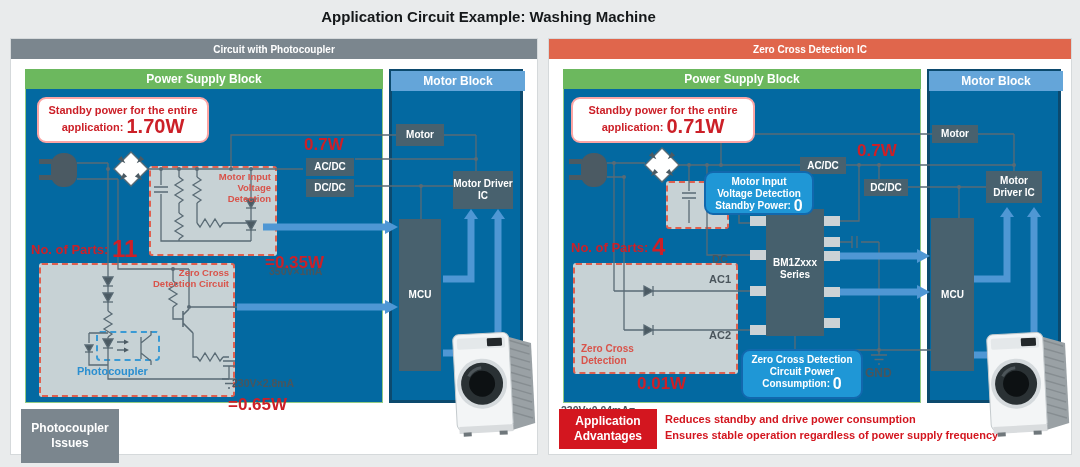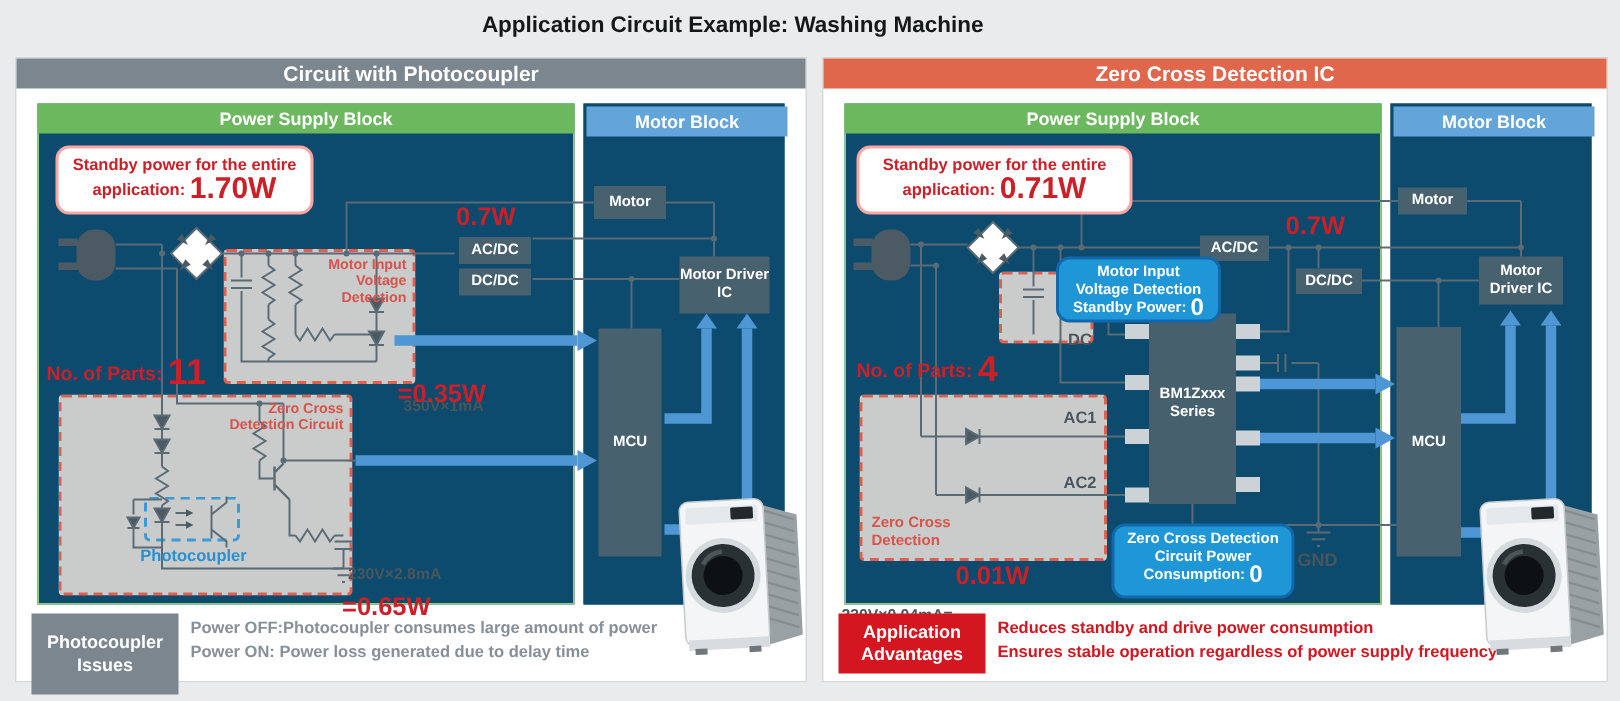--- a/index.html
+++ b/index.html
@@ -1,44 +1,44 @@
 <!DOCTYPE html>
 <html><head>
 <meta charset="utf-8">
 <style>
   html,body{margin:0;padding:0;background:#e9ebec;font-family:"Liberation Sans",sans-serif;}
   #stage{position:relative;width:1080px;height:467px;background:#e9ebec;overflow:hidden;}
   .abs{position:absolute;}
   #page-title{left:0;top:8px;width:977px;text-align:center;font-size:15px;font-weight:bold;color:#15181a;}
   .panel{position:absolute;top:38px;height:417px;background:#ffffff;border:1px solid #d5d9db;box-sizing:border-box;}
-  .panel-header{position:absolute;left:0;top:0;width:100%;height:20px;display:flex;align-items:center;justify-content:center;color:#fff;font-size:14px;font-weight:bold;}
+  .panel-header{position:absolute;left:0;top:0;width:100%;height:20px;display:flex;align-items:center;justify-content:center;color:#fff;font-size:10px;font-weight:bold;}
   .hdr-gray{background:#7b868e;}
   .hdr-orange{background:#e0664c;}
   .pbody{position:absolute;left:0;top:26px;width:100%;height:391px;}
-  .blockbox{position:absolute;box-sizing:border-box;background:#0c4a6e;z-index:1;}
+  .blockbox{position:absolute;box-sizing:border-box;background:#0369a1;z-index:1;}
   .psb{border:1px solid #93cb83;}
   .mbb{border:3px solid #0c4a6e;}
   .blockhdr{position:absolute;left:-1px;top:-1px;height:20px;display:flex;align-items:center;justify-content:center;color:#fff;font-weight:bold;font-size:12px;box-sizing:border-box;}
   .ghdr{background:#6cb85e;}
   .bhdr{background:#64a5d9;}
   .standby{position:absolute;border:2px solid #fca5a5;border-radius:9px;background:#fff;color:#cc2028;font-weight:bold;font-size:11px;text-align:center;padding:4px 4px 2px 4px;box-sizing:border-box;z-index:6;line-height:14px;}
   .standby .big{font-size:20px;line-height:18px;vertical-align:-2px;}
   .dashred{position:absolute;border:2px dashed #e0604f;background:rgba(249,236,226,0.8);border-radius:3px;z-index:2;box-sizing:border-box;}
   .dashblue{position:absolute;border:2px dashed #3a9ad4;background:rgba(255,255,255,0.0);border-radius:4px;z-index:4;box-sizing:border-box;}
   .dashlabel{position:absolute;color:#d9534a;font-weight:bold;font-size:9.5px;line-height:11px;z-index:6;}
   .svglayer{position:absolute;left:0;top:0;z-index:5;}
   .darkbox{position:absolute;background:#48616e;color:#fff;font-weight:bold;display:flex;align-items:center;justify-content:center;text-align:center;z-index:6;font-size:10px;line-height:12px;box-sizing:border-box;}
   .redbig{position:absolute;color:#cc2028;font-weight:bold;font-size:17px;z-index:6;white-space:nowrap;}
   .calc{position:absolute;color:#4a555c;font-weight:bold;font-size:10.5px;z-index:6;white-space:nowrap;margin-top:24px;}
   .parts{position:absolute;color:#cc2028;font-weight:bold;font-size:13px;z-index:6;white-space:nowrap;}
   .parts .big{font-size:24px;vertical-align:-3px;}
   .pinlabel{position:absolute;color:#4a555c;font-weight:bold;font-size:11px;z-index:6;white-space:nowrap;}
   .bluebox{position:absolute;background:#1f97d6;border:2px solid #1268ad;border-radius:9px;color:#fff;font-weight:bold;font-size:10px;line-height:12px;text-align:center;z-index:7;padding:3px 2px;box-sizing:border-box;}
   .bluebox .big{font-size:16px;line-height:12px;vertical-align:-2px;}
-  .pclabel{position:absolute;color:#2b8fd0;font-weight:bold;font-size:11px;text-align:center;z-index:6;}
+  .pclabel{position:absolute;color:#2b8fd0;font-weight:bold;font-size:11px;z-index:6;}
   .chiplabel{position:absolute;color:#fff;font-weight:bold;font-size:10px;line-height:12px;text-align:center;z-index:6;}
   .footer-label{position:absolute;color:#fff;font-weight:bold;font-size:12px;line-height:15px;text-align:center;display:flex;align-items:center;justify-content:center;z-index:6;padding:2px;box-sizing:border-box;}
   .fl-gray{background:#7b868e;}
   .fl-red{background:#d3161f;}
   .footer-text{position:absolute;font-weight:bold;font-size:11px;line-height:16px;z-index:6;white-space:nowrap;}
   .ft-gray{color:#879097;}
   .ft-red{color:#d3161f;}
   .washer{position:absolute;z-index:8;}
 </style>
 </head>
@@ -185,24 +185,20 @@
           <circle cx="35" cy="56" r="21" fill="#2a3134"></circle>
           <circle cx="35" cy="56" r="13" fill="#0d1113"></circle>
           <path d="M22 48 A16 16 0 0 1 35 40" stroke="#4d5559" stroke-width="3" fill="none"></path>
           <rect x="10" y="98" width="54" height="7" fill="#d9dcde"></rect>
           <rect x="14" y="104" width="8" height="4" fill="#6f777b"></rect>
           <rect x="50" y="104" width="8" height="4" fill="#6f777b"></rect>
         </g>
       </svg>
 
       <div class="footer-label fl-gray" style="left:10px;top:344px;width:98px;height:54px;">Photocoupler Issues</div>
-      <div class="footer-text ft-gray" style="left:116px;top:346px;">
-        <div>Power OFF:Photocoupler consumes large amount of power</div>
-          <div>Power ON: Power loss generated due to delay time</div>
-      </div>
     </div>
   </div>
 
   <div class="panel" style="left:548px;width:524px;">
     <div class="panel-header hdr-orange">Zero Cross Detection IC</div>
     <div class="pbody">
 
       <div class="blockbox psb" style="left:14px;top:4px;width:358px;height:334px;">
         <div class="blockhdr ghdr" style="width:358px;">Power Supply Block</div>
       </div>
@@ -298,23 +294,23 @@
       <div class="bluebox" style="left:155px;top:106px;width:110px;height:44px;">
         <div>Motor Input</div>
         <div>Voltage Detection</div>
         <div><span>Standby Power: </span><span class="big">0</span></div>
       </div>
 
       <div class="parts" style="left:22px;top:168px;">
         <span>No. of Parts: </span><span class="big">4</span>
       </div>
 
-      <div class="pinlabel" style="left:163px;top:156px;">DC</div>
+      <div class="pinlabel" style="left:163px;top:188px;">DC</div>
       <div class="pinlabel" style="left:160px;top:208px;">AC1</div>
-      <div class="pinlabel" style="left:160px;top:251px;">AC2</div>
+      <div class="pinlabel" style="left:160px;top:264px;">AC2</div>
 
       <div class="dashlabel" style="left:32px;top:278px;font-size:10px;line-height:12px;">
         <div>Zero Cross</div>
           <div>Detection</div>
       </div>
 
       <div class="chiplabel" style="left:217px;top:192px;width:58px;">
         <div>BM1Zxxx</div>
           <div>Series</div>
       </div>

